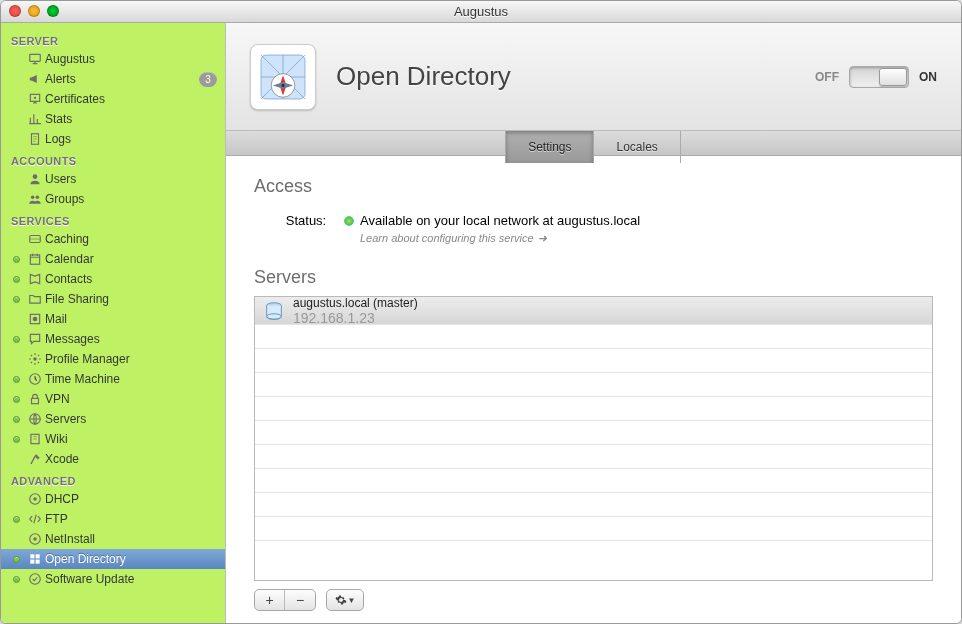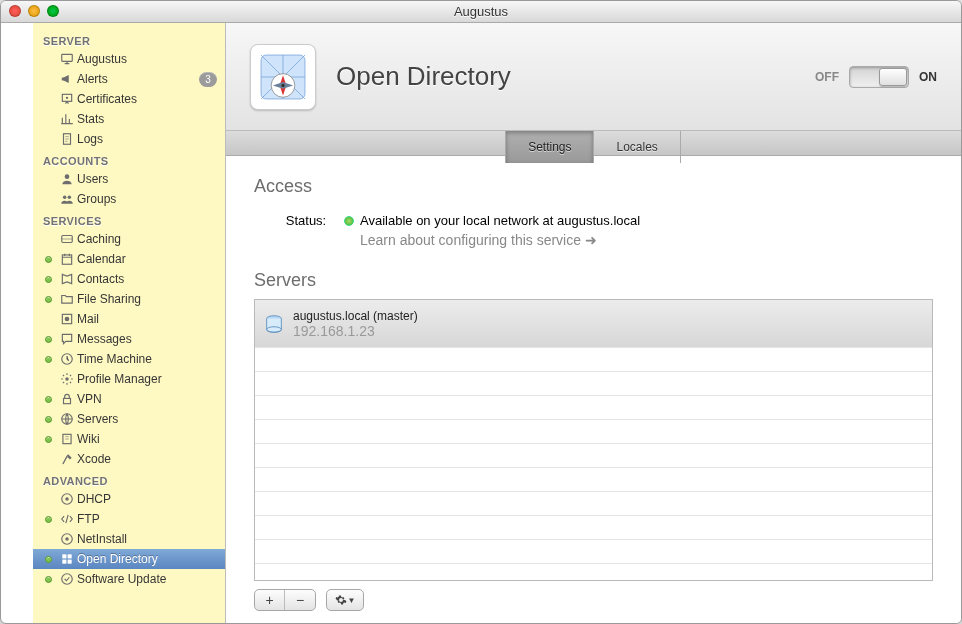--- a/index.html
+++ b/index.html
@@ -4,21 +4,21 @@
 <style>
   * { box-sizing: border-box; }
   html, body { margin:0; padding:0; font-family: "Lucida Grande","Helvetica Neue",Arial,sans-serif; font-size:12px; color:#222; background:#ececec; }
   .window { width:962px; height:624px; border:1px solid #999; border-radius:6px; box-shadow:0 4px 20px rgba(0,0,0,0.3); overflow:hidden; background:#fff; display:flex; flex-direction:column; }
   .titlebar { height:22px; background:linear-gradient(#f7f7f7,#d8d8d8); border-bottom:1px solid #aaa; display:flex; align-items:center; position:relative; }
   .traffic { position:absolute; left:8px; top:4px; display:flex; gap:7px; }
   .tl { width:12px; height:12px; border-radius:50%; border:1px solid rgba(0,0,0,.2); }
   .tl.red{background:radial-gradient(#ff605c,#d43); } .tl.yel{background:radial-gradient(#ffbd44,#d90);} .tl.grn{background:radial-gradient(#00ca4e,#090);}
   .title { flex:1; text-align:center; font-size:13px; color:#333; text-shadow:0 1px 0 #fff; }
   .body { flex:1; display:flex; min-height:0; }
-  .sidebar { width:193px; background:#fef9c3; border-right:1px solid #bcbcbc; overflow-y:auto; padding-top:6px;margin-left:32px; }
+  .sidebar { width:225px; background:#bef264; border-right:1px solid #bcbcbc; overflow-y:auto; padding-top:6px; }
   .section-h { font-size:11px; color:#727272; font-weight:bold; text-shadow:0 1px 0 #fff; padding:6px 10px 2px; letter-spacing:.4px; }
   .item { display:flex; align-items:center; height:20px; padding:0 8px 0 24px; position:relative; color:#363636; cursor:default; }
   .item.sel { background:linear-gradient(#7fa9d6,#5b86c1); color:#fff; text-shadow:0 -1px rgba(0,0,0,.3); }
   .item .ic { position:absolute; left:26px; width:16px; height:16px; display:flex; align-items:center; justify-content:center; color:#6d6d6d; }
   .item.sel .ic { color:#fff; }
   .item .dot { position:absolute; left:12px; width:7px; height:7px; border-radius:50%; background:#7fc24b; border:1px solid #5a9a31; box-shadow:inset 0 1px 0 rgba(255,255,255,.6); display:none;}
   .item.on .dot { display:block; }
   .item .lbl { margin-left:20px; font-size:12px; }
   .badge { background:#9b9b9b; color:#fff; border-radius:9px; min-width:18px; height:15px; font-size:10px; display:flex; align-items:center; justify-content:center; margin-left:auto; padding:0 5px; box-shadow:inset 0 1px 0 rgba(255,255,255,.3);}
   .main { flex:1; display:flex; flex-direction:column; background:#fff; }
@@ -31,24 +31,24 @@
   .knob { position:absolute; right:1px; top:1px; width:28px; height:18px; background:linear-gradient(#fefefe,#e0e0e0); border:1px solid #999; border-radius:3px; box-shadow:0 1px 1px rgba(0,0,0,.2);}
   .tabs { height:25px; background:linear-gradient(#dcdcdc,#c6c6c6); border-bottom:1px solid #aaa; display:flex; justify-content:center; }
   .tab { padding:16px 22px; display:flex; align-items:center; border-left:1px solid #aaa; border-right:1px solid #aaa; margin-left:-1px; color:#333; font-size:12px; cursor:default; text-shadow:0 1px 0 rgba(255,255,255,.6);}
   .tab.active { background:linear-gradient(#b0b0b0,#999); box-shadow:inset 0 2px 4px rgba(0,0,0,.3); color:#222;}
   .content { flex:1; padding:18px 28px 12px; overflow-y:auto; display:flex; flex-direction:column;}
   .sect-title { font-size:18px; color:#6d6d6d; margin:2px 0 8px; }
   .status-row { display:flex; align-items:flex-start; margin:8px 0 20px 22px; font-size:13px;}
   .status-lbl { width:60px; text-align:center; color:#000; }
   .led { width:10px;height:10px;border-radius:50%;background:radial-gradient(#9be36a,#4fa82f);margin:3px 6px 0 8px;border:1px solid #3d8; }
   .status-txt { color:#000; }
-  .learn { color:#888; font-size:14px; margin-top:4px;}
+  .learn { color:#888; font-size:11px; margin-top:4px;font-style:italic;}
   .learn .arrow{margin-left:4px;}
   .server-list { border:1px solid #b9b9b9; flex:1; min-height:240px; background:#fff; border-radius:0; overflow:hidden; }
-  .row { height:48px; display:flex; align-items:center; padding:0 8px; border-bottom:1px solid #e5e5e5; }
+  .row { height:28px; display:flex; align-items:center; padding:0 8px; border-bottom:1px solid #e5e5e5; }
   .row.selected { background:linear-gradient(#ececec,#d7d7d7); }
   .row .srv-ic { width:22px; height:22px; margin-right:8px; }
   .srv-name { font-size:12px; color:#222; }
   .srv-ip { font-size:14px; color:#999; }
   .row.empty { height:24px; }
   .ftr-btns { margin-top:8px; display:flex; gap:10px; }
   .seg { display:flex; border:1px solid #a7a7a7; border-radius:5px; overflow:hidden; height:22px; background:linear-gradient(#fdfdfd,#e4e4e4); box-shadow:0 1px 0 #fff;}
   .seg button { border:0; background:transparent; width:30px; border-right:1px solid #bbb; cursor:default; font-size:14px; color:#444; padding:0;}
   .seg button:last-child{border-right:0;}
   .gear-btn { border:1px solid #a7a7a7; border-radius:5px; height:22px; width:38px; background:linear-gradient(#fdfdfd,#e4e4e4); display:flex; align-items:center; justify-content:center; gap:1px; cursor:default;}
@@ -182,38 +182,38 @@
         </div>
         <div class="item on">
           <span class="dot"></span>
           <span class="ic">
             <svg width="14" height="14" viewBox="0 0 24 24">
               <path d="M4 4h16v12H10l-4 4v-4H4z" fill="none" stroke="currentColor" stroke-width="2"></path>
             </svg>
           </span>
           <span class="lbl">Messages</span>
         </div>
-        <div class="item on">
-          <span class="dot"></span>
-          <span class="ic">
-            <svg width="14" height="14" viewBox="0 0 24 24">
-              <circle cx="12" cy="12" r="9" fill="none" stroke="currentColor" stroke-width="2"></circle>
-              <path d="M12 7v5l3 3" stroke="currentColor" stroke-width="2"></path>
-            </svg>
-          </span>
-          <span class="lbl">Time Machine</span>
-        </div>
         <div class="item">
           <span class="ic">
             <svg width="14" height="14" viewBox="0 0 24 24">
               <circle cx="12" cy="12" r="3" fill="currentColor"></circle>
               <path d="M12 2v3M12 19v3M2 12h3M19 12h3M5 5l2 2M17 17l2 2M19 5l-2 2M7 17l-2 2" stroke="currentColor" stroke-width="2"></path>
             </svg>
           </span>
           <span class="lbl">Profile Manager</span>
+        </div>
+        <div class="item on">
+          <span class="dot"></span>
+          <span class="ic">
+            <svg width="14" height="14" viewBox="0 0 24 24">
+              <circle cx="12" cy="12" r="9" fill="none" stroke="currentColor" stroke-width="2"></circle>
+              <path d="M12 7v5l3 3" stroke="currentColor" stroke-width="2"></path>
+            </svg>
+          </span>
+          <span class="lbl">Time Machine</span>
         </div>
         <div class="item on">
           <span class="dot"></span>
           <span class="ic">
             <svg width="14" height="14" viewBox="0 0 24 24">
               <rect x="6" y="11" width="12" height="9" fill="none" stroke="currentColor" stroke-width="2"></rect>
               <path d="M8 11V8a4 4 0 018 0v3" fill="none" stroke="currentColor" stroke-width="2"></path>
             </svg>
           </span>
           <span class="lbl">VPN</span>

